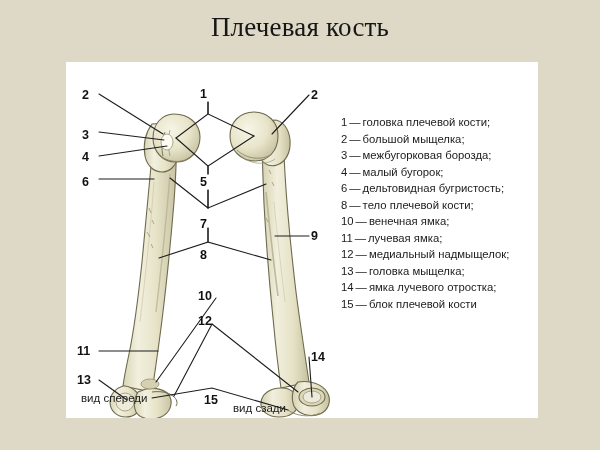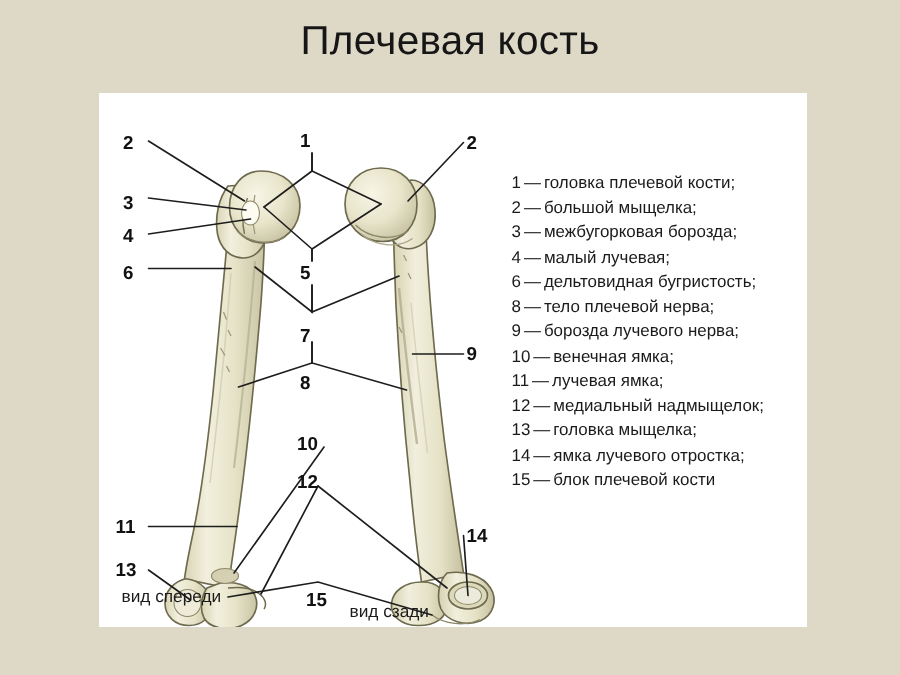--- a/index.html
+++ b/index.html
@@ -23,21 +23,21 @@
   #slide-title {
     position: absolute;
     left: 0;
     top: 12px;
     width: 600px;
     text-align: center;
     font-size: 27px;
     font-weight: 400;
     color: #161616;
     letter-spacing: 0.2px;
-    font-family: Liberation Sans, sans-serif;
+    font-family: Liberation Serif, serif;
   }
   #figure-panel {
     position: absolute;
     left: 66px;
     top: 62px;
     width: 472px;
     height: 356px;
     background: #ffffff;
     overflow: hidden;
   }
@@ -246,30 +246,27 @@
       <li class="legend-item">
         <span class="legend-num">1</span><span class="legend-dash">—</span><span class="legend-text">головка плечевой кости;</span>
       </li>
       <li class="legend-item">
         <span class="legend-num">2</span><span class="legend-dash">—</span><span class="legend-text">большой мыщелка;</span>
       </li>
       <li class="legend-item">
         <span class="legend-num">3</span><span class="legend-dash">—</span><span class="legend-text">межбугорковая борозда;</span>
       </li>
       <li class="legend-item">
-        <span class="legend-num">4</span><span class="legend-dash">—</span><span class="legend-text">малый лучевая;</span>
+        <span class="legend-num">4</span><span class="legend-dash">—</span><span class="legend-text">малый бугорок;</span>
       </li>
       <li class="legend-item">
         <span class="legend-num">6</span><span class="legend-dash">—</span><span class="legend-text">дельтовидная бугристость;</span>
       </li>
       <li class="legend-item">
-        <span class="legend-num">8</span><span class="legend-dash">—</span><span class="legend-text">тело плечевой нерва;</span>
-      </li>
-      <li class="legend-item">
-        <span class="legend-num">9</span><span class="legend-dash">—</span><span class="legend-text">борозда лучевого нерва;</span>
+        <span class="legend-num">8</span><span class="legend-dash">—</span><span class="legend-text">тело плечевой кости;</span>
       </li>
       <li class="legend-item">
         <span class="legend-num">10</span><span class="legend-dash">—</span><span class="legend-text">венечная ямка;</span>
       </li>
       <li class="legend-item">
         <span class="legend-num">11</span><span class="legend-dash">—</span><span class="legend-text">лучевая ямка;</span>
       </li>
       <li class="legend-item">
         <span class="legend-num">12</span><span class="legend-dash">—</span><span class="legend-text">медиальный надмыщелок;</span>
       </li>

